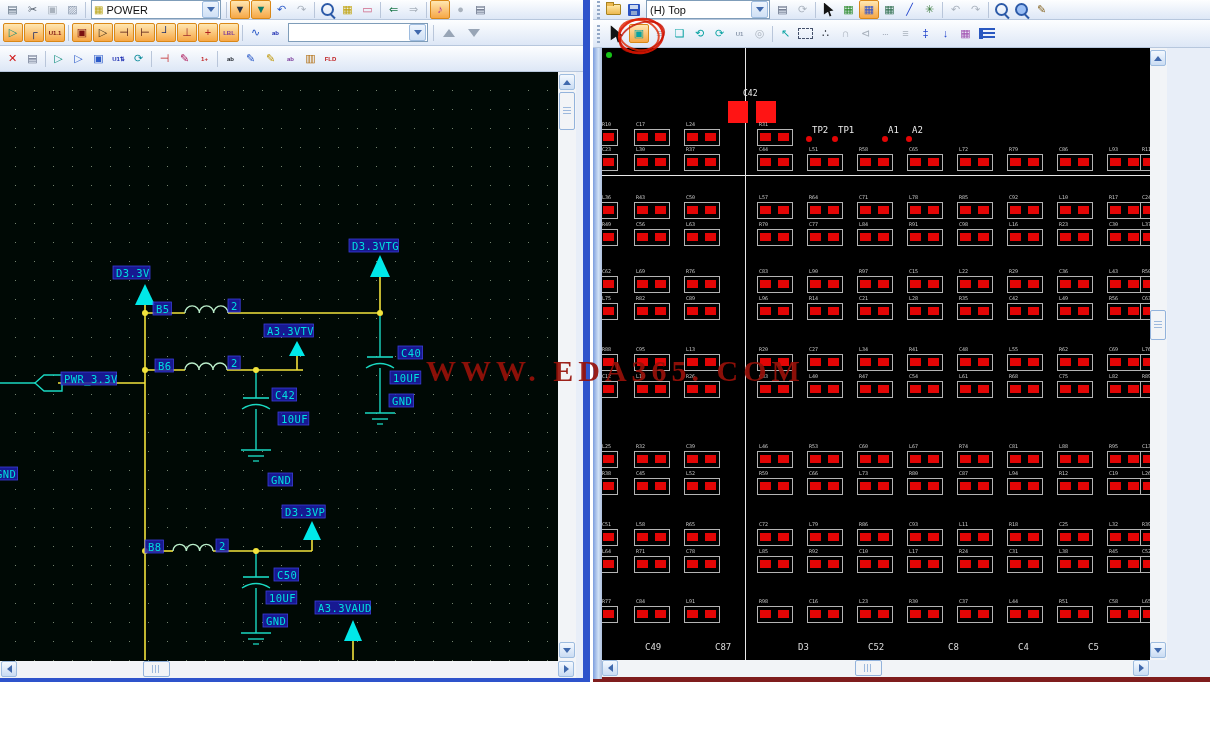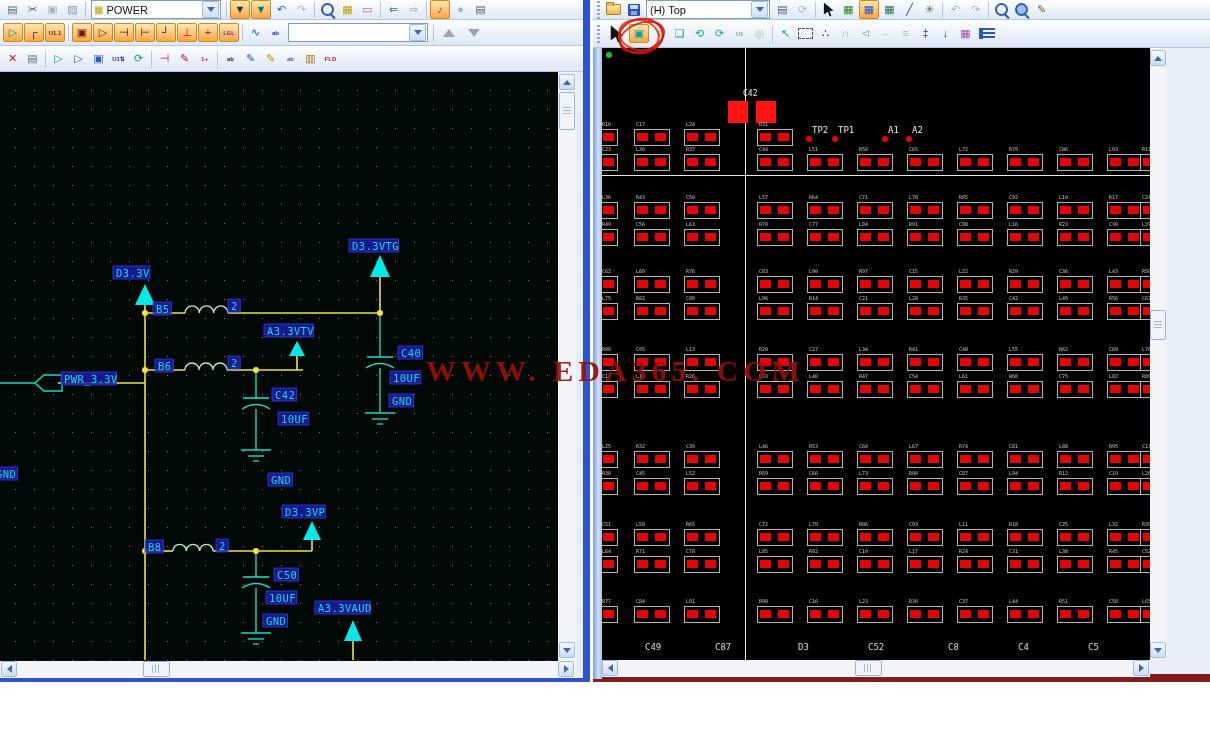--- a/index.html
+++ b/index.html
@@ -2,21 +2,21 @@
 <html><head>
 <meta charset="utf-8">
 <style>
   html,body{margin:0;padding:0;background:#ffffff;}
   body{font-family:"Liberation Sans",sans-serif;}
   #stage{position:relative;width:1210px;height:737px;overflow:hidden;background:#fff;}
 
   
   .win{position:absolute;top:0;background:#e8eef8;}
   #left-window{left:0;width:590px;height:682px;border-right:7px solid #2e53cb;border-bottom:4px solid #2e53cb;box-sizing:border-box;}
-  #right-window{left:593px;width:617px;height:682px;box-sizing:border-box;border-bottom:8px solid #7f1d1d;}
+  #right-window{left:593px;width:617px;height:682px;box-sizing:border-box;border-bottom:5px solid #7f1d1d;}
   .rw-west{position:absolute;left:0;top:48px;width:9px;height:631px;background:linear-gradient(90deg,#7d9ede,#cfe0f5 60%,#aebfdd);}
 
   
   .tb{position:absolute;left:0;right:0;display:flex;align-items:center;gap:1px;
       background:linear-gradient(#fdfeff,#dde7f6);border-bottom:1px solid #b7c7dd;padding:0 0 0 3px;box-sizing:border-box;}
   #lt1{top:0;height:20px;} #lt2{top:20px;height:26px;} #lt3{top:46px;height:26px;}
   #rt1{top:0;height:20px;} #rt2{top:20px;height:28px;}
   .tbtn{min-width:19px;height:18px;display:flex;align-items:center;justify-content:center;border-radius:2px;flex:0 0 auto;}
   .tbtn.orange{background:linear-gradient(#ffe7b2,#f6a746);border:1px solid #d98818;height:17px;min-width:18px;}
   .tg{font-size:11px;line-height:1;}

